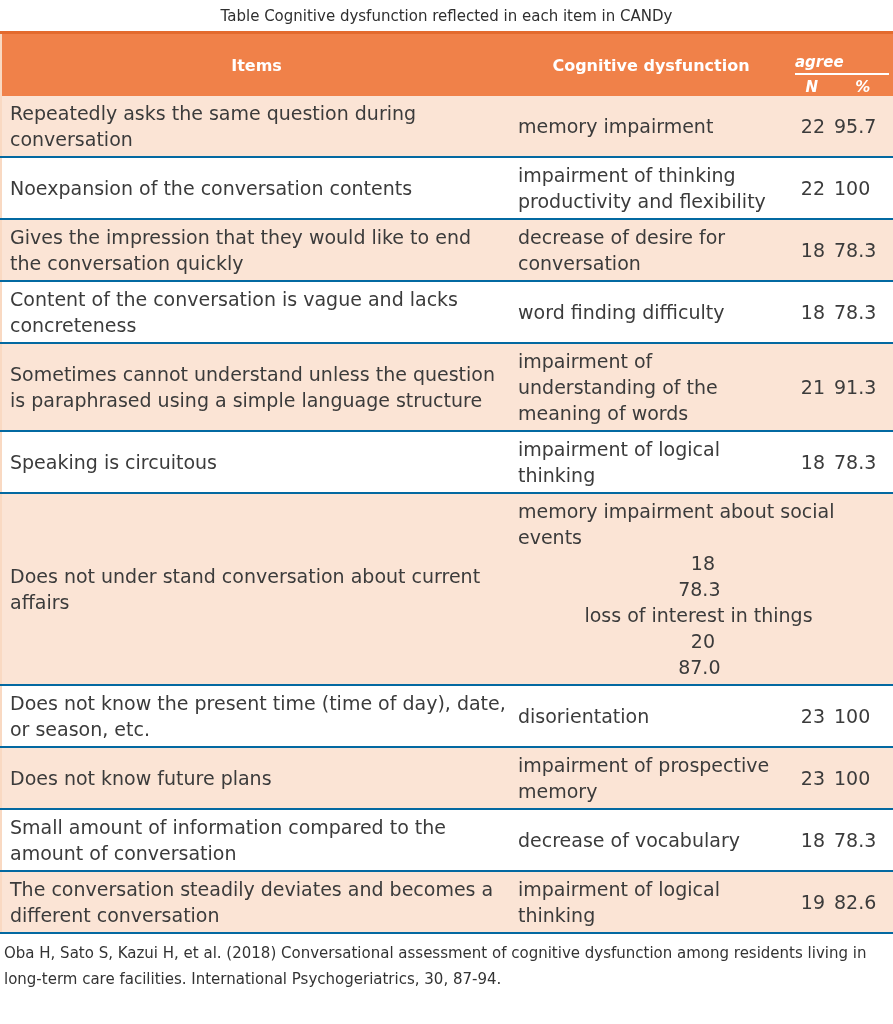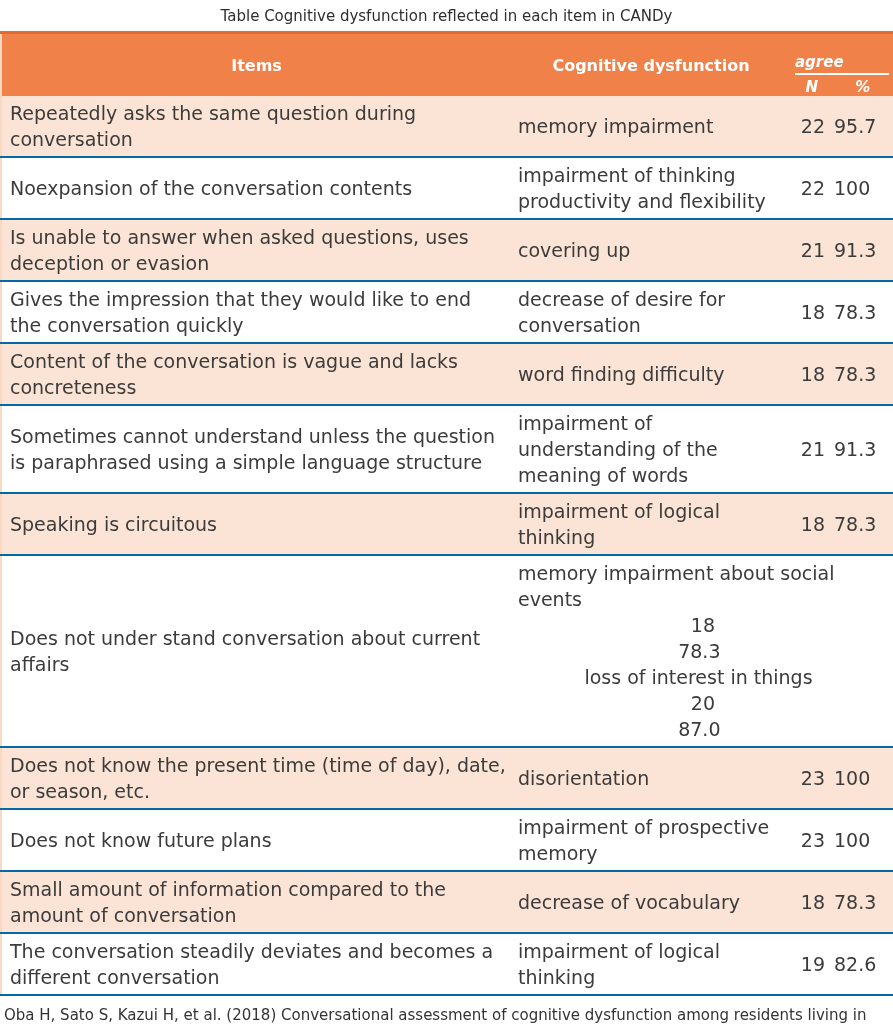--- a/index.html
+++ b/index.html
@@ -136,26 +136,20 @@
 
 
 
       <tr>
         <td class="item-cell">Noexpansion of the conversation contents</td>
         <td class="dys-cell">impairment of thinking productivity and flexibility</td>
         <td class="n-cell">22</td>
         <td class="pct-cell">100</td>
       </tr>
 
-      <tr>
-        <td class="item-cell">Is unable to answer when asked questions, uses deception or evasion</td>
-        <td class="dys-cell">covering up</td>
-        <td class="n-cell">21</td>
-        <td class="pct-cell">91.3</td>
-      </tr>
 
 
       <tr>
         <td class="item-cell">Gives the impression that they would like to end the conversation quickly</td>
         <td class="dys-cell">decrease of desire for conversation</td>
         <td class="n-cell">18</td>
         <td class="pct-cell">78.3</td>
       </tr>
 
       <tr>

